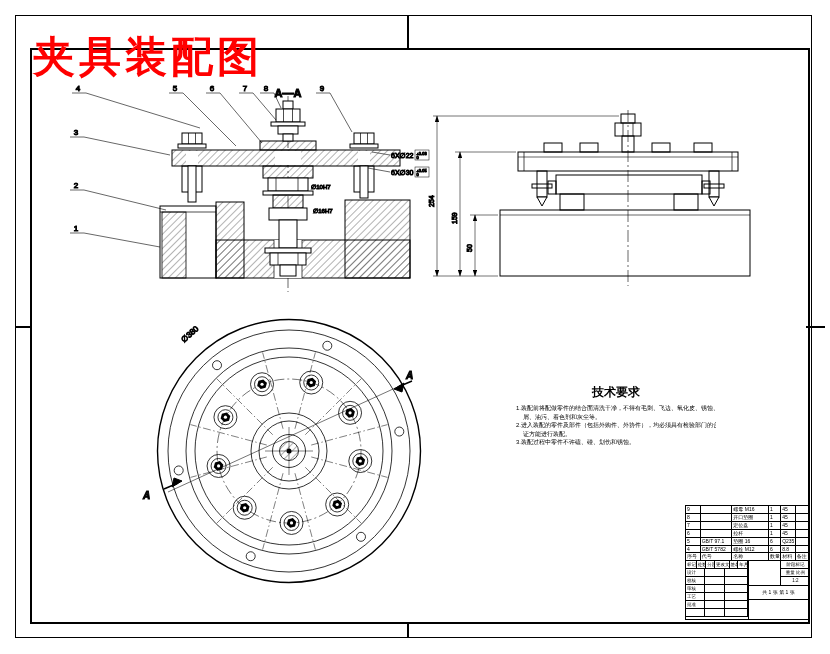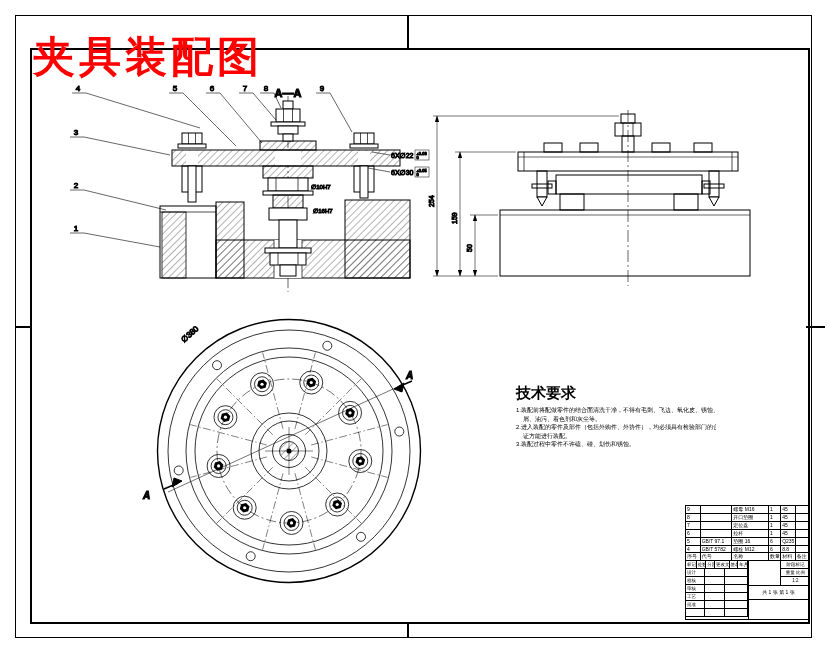--- a/index.html
+++ b/index.html
@@ -7,21 +7,21 @@
         font-family:"Liberation Sans",sans-serif;color:#000;}
   .outer-border{position:absolute;left:15px;top:15px;width:795px;height:621px;border:1px solid #000;}
   .inner-border{position:absolute;left:30px;top:48px;width:776px;height:572px;border:2px solid #000;}
   .tick{position:absolute;background:#000;}
   .red-title{position:absolute;left:33px;top:34px;font-size:42px;font-weight:bold;color:#ff0000;
              letter-spacing:4px;z-index:6;line-height:1.1;white-space:nowrap;}
   svg.draw{position:absolute;left:0;top:0;z-index:3;}
   svg text{font-family:"Liberation Sans",sans-serif;fill:#000;}
   .cl{stroke:#000;stroke-width:.6;stroke-dasharray:12 3 2 3;fill:none;}
   .techreq{position:absolute;left:516px;top:384px;width:200px;z-index:4;}
-  .tr-head{font-size:15px;font-weight:bold;margin-bottom:3px;}
+  .tr-head{text-align:center;font-size:12px;font-weight:bold;margin-bottom:3px;}
   .tr-line{font-size:6px;line-height:8.5px;white-space:nowrap;overflow:hidden;}
   .tr-indent{padding-left:7px;}
   
   .bom,.bom-head,.tbl,.tbr{position:absolute;box-sizing:border-box;border:1px solid #000;background:#fff;z-index:5;}
   .bom{left:685px;top:505px;width:124px;height:48px;}
   .bom-head{left:685px;top:552px;width:124px;height:9px;}
   .bom-row{display:flex;height:8px;border-bottom:1px solid #000;box-sizing:border-box;}
   .bom:last-child{border-bottom:none;}
   .bc{display:block;font-size:5px;line-height:7px;border-right:1px solid #000;box-sizing:border-box;
       overflow:hidden;white-space:nowrap;padding-left:1px;}

